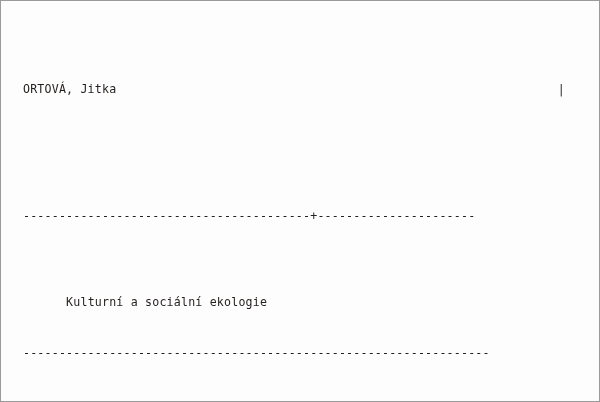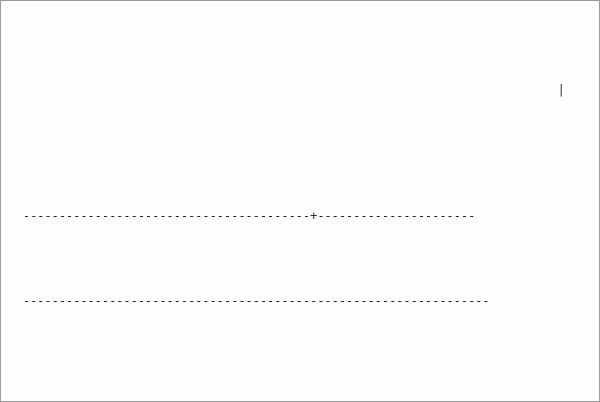--- a/index.html
+++ b/index.html
@@ -57,28 +57,32 @@
   }
   .gap-sm { height: 6px; }
 </style>
 </head>
 <body>
 
 <div class="card">
   <div class="sheet">
 
     <div class="row headline">
+      <span class="hl-author">ORTOVÁ, Jitka</span>
       <span class="hl-spacer"></span>
       <span class="hl-bar">|</span>
     </div>
 
     <div class="gap-sm"></div>
 
     <div class="rule">----------------------------------------+----------------------</div>
 
+    <div class="row">
+      <span>Kulturní a sociální ekologie</span>
+    </div>
 
     <div class="rule">-----------------------------------------------------------------</div>
 
     
 
     
     
     
     
 

